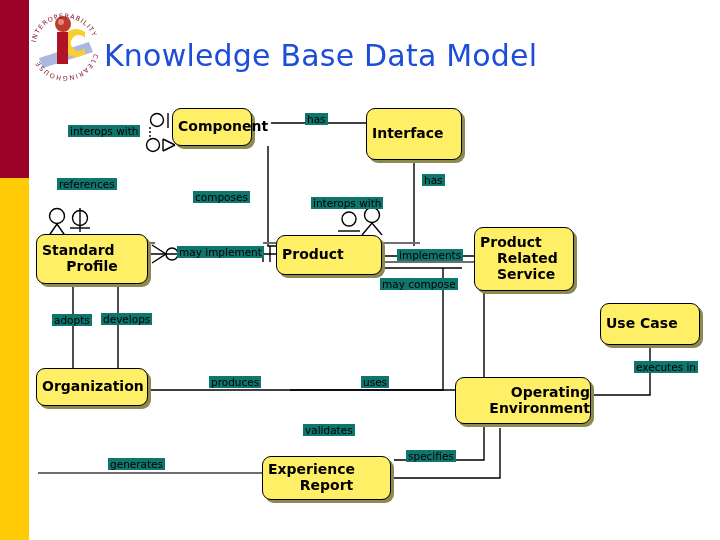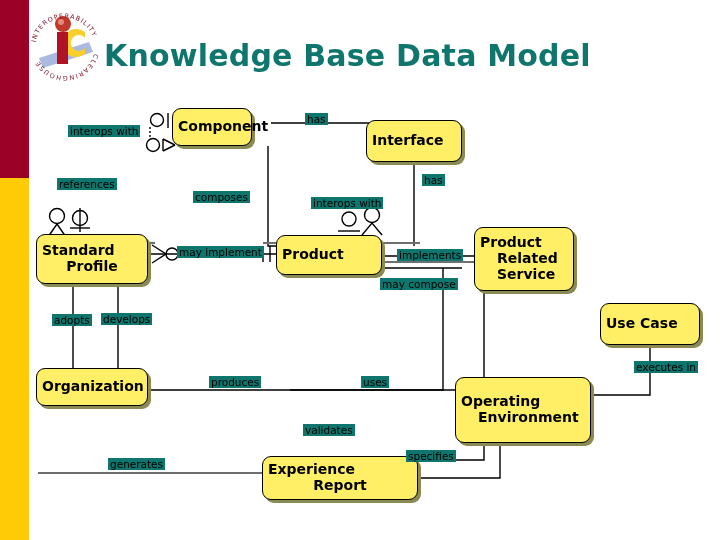--- a/index.html
+++ b/index.html
@@ -43,22 +43,22 @@
     height: 84px;
   }
 
   
   #page-title {
     position: absolute;
     left: 104px;
     top: 38px;
     font-family: "DejaVu Sans", sans-serif;
     font-size: 30px;
-    font-weight: 700;
-    color: #0f766e;
+    font-weight: 400;
+    color: #1d4ed8;
     letter-spacing: 0.2px;
     white-space: nowrap;
   }
 
   
   #connectors {
     position: absolute;
     left: 0;
     top: 0;
     width: 720px;
@@ -209,21 +209,21 @@
       <line x1="338" y1="231" x2="360" y2="231"></line>
       <circle cx="372" cy="215" r="7.5"></circle>
       <path d="M 362,235 L 372,223 L 382,235"></path>
     </g>
   </svg>
 
   <div class="entity" style="left:172px; top:108px; width:80px; height:38px;">
     <span class="ln al-left">Component</span>
   </div>
 
-  <div class="entity" style="left:366px; top:120px; width:96px; height:42px;">
+  <div class="entity" style="left:366px; top:108px; width:96px; height:52px;">
     <span class="ln al-left">Interface</span>
   </div>
 
   <div class="entity" style="left:36px; top:234px; width:112px; height:50px;">
     <span class="ln al-left">Standard</span>
     <span class="ln al-ctr">Profile</span>
   </div>
 
   <div class="entity" style="left:276px; top:235px; width:106px; height:40px;">
     <span class="ln al-left">Product</span>
@@ -236,26 +236,26 @@
   </div>
 
   <div class="entity" style="left:600px; top:303px; width:100px; height:42px;">
     <span class="ln al-left">Use Case</span>
   </div>
 
   <div class="entity" style="left:36px; top:368px; width:112px; height:38px;">
     <span class="ln al-left">Organization</span>
   </div>
 
-  <div class="entity" style="left:455px; top:377px; width:136px; height:66px;">
+  <div class="entity" style="left:455px; top:377px; width:136px; height:47px;align-items:flex-end;">
     <span class="ln al-left">Operating</span>
     <span class="ln al-ind1">Environment</span>
   </div>
 
-  <div class="entity" style="left:262px; top:456px; width:156px; height:44px;">
+  <div class="entity" style="left:262px; top:456px; width:129px; height:44px;">
     <span class="ln al-left">Experience</span>
     <span class="ln al-ctr">Report</span>
   </div>
 
   <div class="rel" style="left:68px; top:125px;">interops with</div>
 
   <div class="rel" style="left:305px; top:113px;">has</div>
 
   <div class="rel" style="left:193px; top:191px;">composes</div>
 

